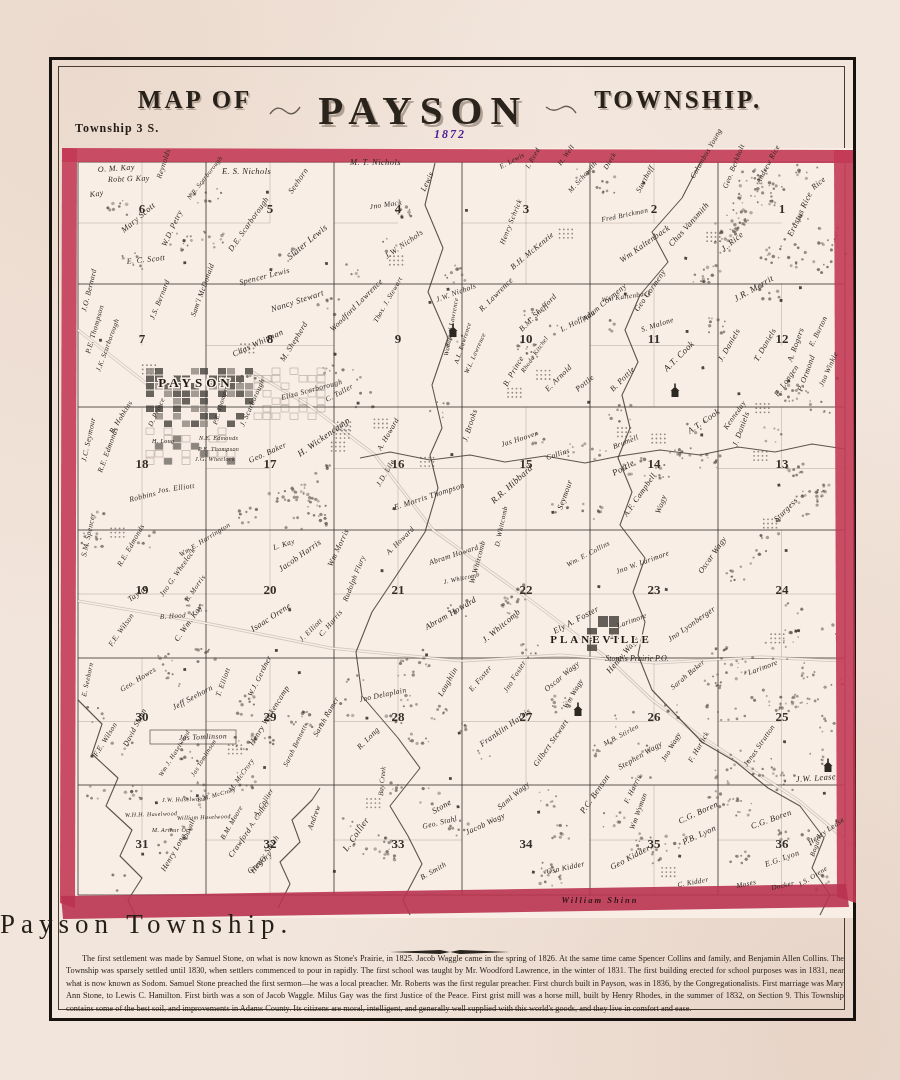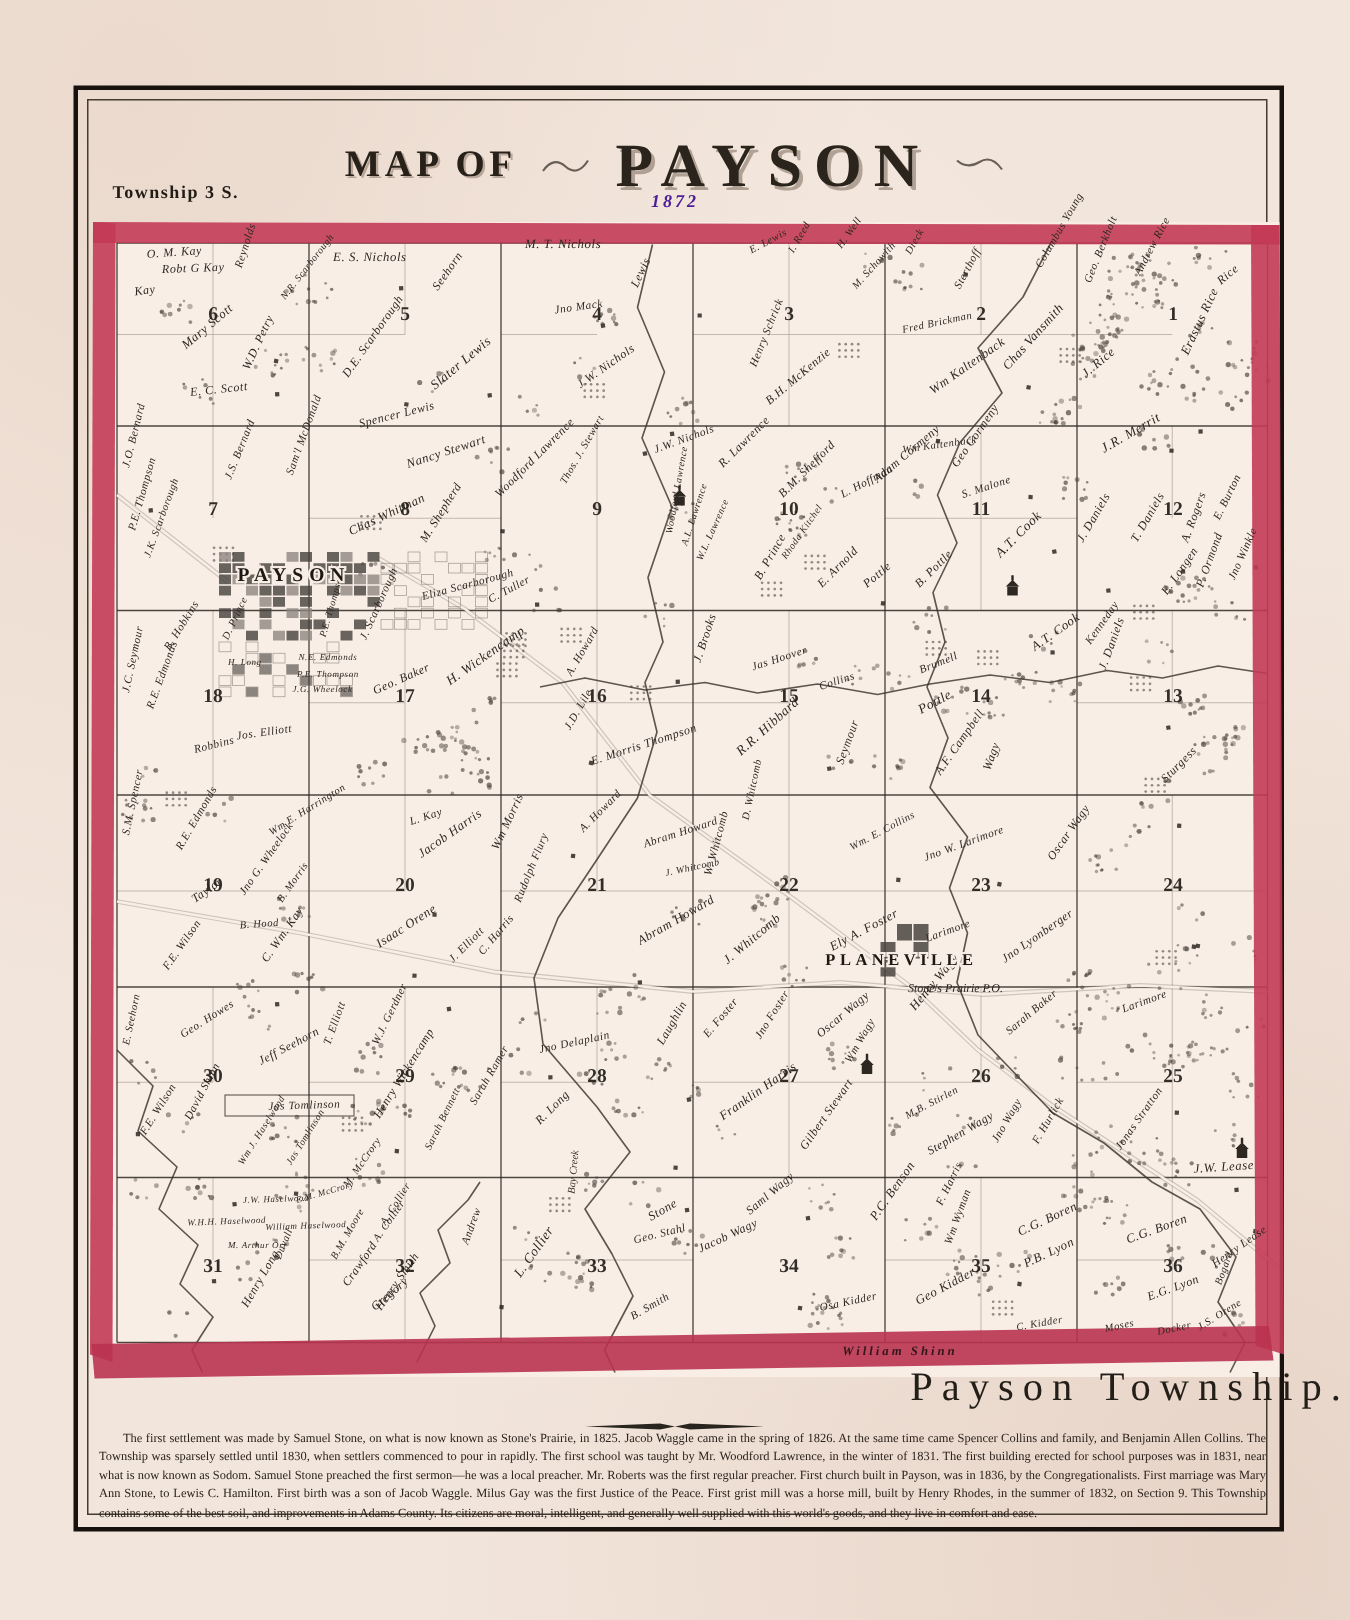--- a/index.html
+++ b/index.html
@@ -8,33 +8,33 @@
   .page::before{content:'';position:absolute;inset:0;z-index:0;pointer-events:none;background:
      radial-gradient(ellipse at 10% 6%, rgba(216,186,168,.28), transparent 42%),
      radial-gradient(ellipse at 92% 96%, rgba(206,172,154,.30), transparent 46%),
      radial-gradient(ellipse at 50% 45%, rgba(255,252,248,.30), transparent 62%);}
   .frame-outer{position:absolute;left:49px;top:57px;width:801px;height:958px;
         border:3px solid #17120e;z-index:1;}
   .frame-inner{position:absolute;left:58px;top:66px;width:785px;height:942px;
         border:1px solid #453b31;z-index:1;}
   #map{position:absolute;left:0;top:0;z-index:2;}
   .title-row{position:absolute;top:86px;left:0;right:0;display:flex;justify-content:center;
-        align-items:center;gap:16px;z-index:3;}
+        align-items:flex-start;gap:16px;z-index:3;}
   .t-small{font-size:25px;font-weight:bold;letter-spacing:3px;color:#27211a;
         text-shadow:1.5px 1.5px 0 rgba(118,98,82,.45);}
   .t-big{font-size:41px;font-weight:bold;letter-spacing:8px;color:#2b241c;
         text-shadow:2.5px 2.5px 0 rgba(112,94,78,.5);}
   .flourish{align-self:center;opacity:.75;}
   .year{position:absolute;top:127px;left:0;right:0;text-align:center;font-style:italic;
         font-weight:bold;font-size:12px;letter-spacing:2px;color:#4c1d95;z-index:3;}
   .corner-label{position:absolute;top:121px;font-size:12px;font-weight:bold;
         letter-spacing:1px;color:#211c16;z-index:3;}
   .corner-left{left:75px;}
   .corner-right{right:57px;}
-  .footer-title{position:absolute;top:909px;left:0;right:0;text-align:right;font-size:27px;
+  .footer-title{position:absolute;top:909px;left:0;right:0;text-align:left;font-size:27px;
         letter-spacing:6px;color:#241e18;z-index:3;}
   .footer-ornament{position:absolute;top:943px;left:0;right:0;text-align:center;z-index:3;}
   .footer-text{position:absolute;left:66px;top:953px;width:778px;font-size:8.3px;
         line-height:1.5;text-align:justify;color:#2b241e;text-indent:16px;z-index:3;}
   
   .owner{font-family:"Liberation Serif","DejaVu Serif",serif;font-style:italic;fill:#2e2822;}
   .secnum{font-family:"Liberation Serif",serif;font-weight:bold;fill:#221d18;font-size:13px;
         text-anchor:middle;opacity:.92;}
   .town{font-family:"Liberation Serif",serif;font-weight:bold;fill:#1d1813;paint-order:stroke;
         stroke:#f8ede4;stroke-width:3px;text-anchor:middle;}
@@ -53,20 +53,21 @@
 
   <div class="title-row">
     <span class="t-small">MAP OF</span>
     <svg class="flourish" width="34" height="16">
       <path d="M2,12 Q9,2 17,9 T32,5" stroke="#3a332c" stroke-width="1.4" fill="none"></path>
     </svg>
     <span class="t-big">PAYSON</span>
     <svg class="flourish" width="34" height="16">
       <path d="M2,5 Q9,11 17,6 T32,11" stroke="#3a332c" stroke-width="1.4" fill="none"></path>
     </svg>
+    <span class="t-small">TOWNSHIP.</span>
   </div>
   <div class="year">1872</div>
   <div class="corner-label corner-left">Township 3 S.</div>
 
   <svg id="map" width="900" height="1080" viewBox="0 0 900 1080">
       <g>
         <rect x="62" y="148" width="791" height="770" fill="#f9eee6"></rect>
       </g>
       <g>
         <line x1="142" y1="162" x2="142" y2="284" stroke="#a89c90" stroke-width="0.55" opacity="0.8"></line>

